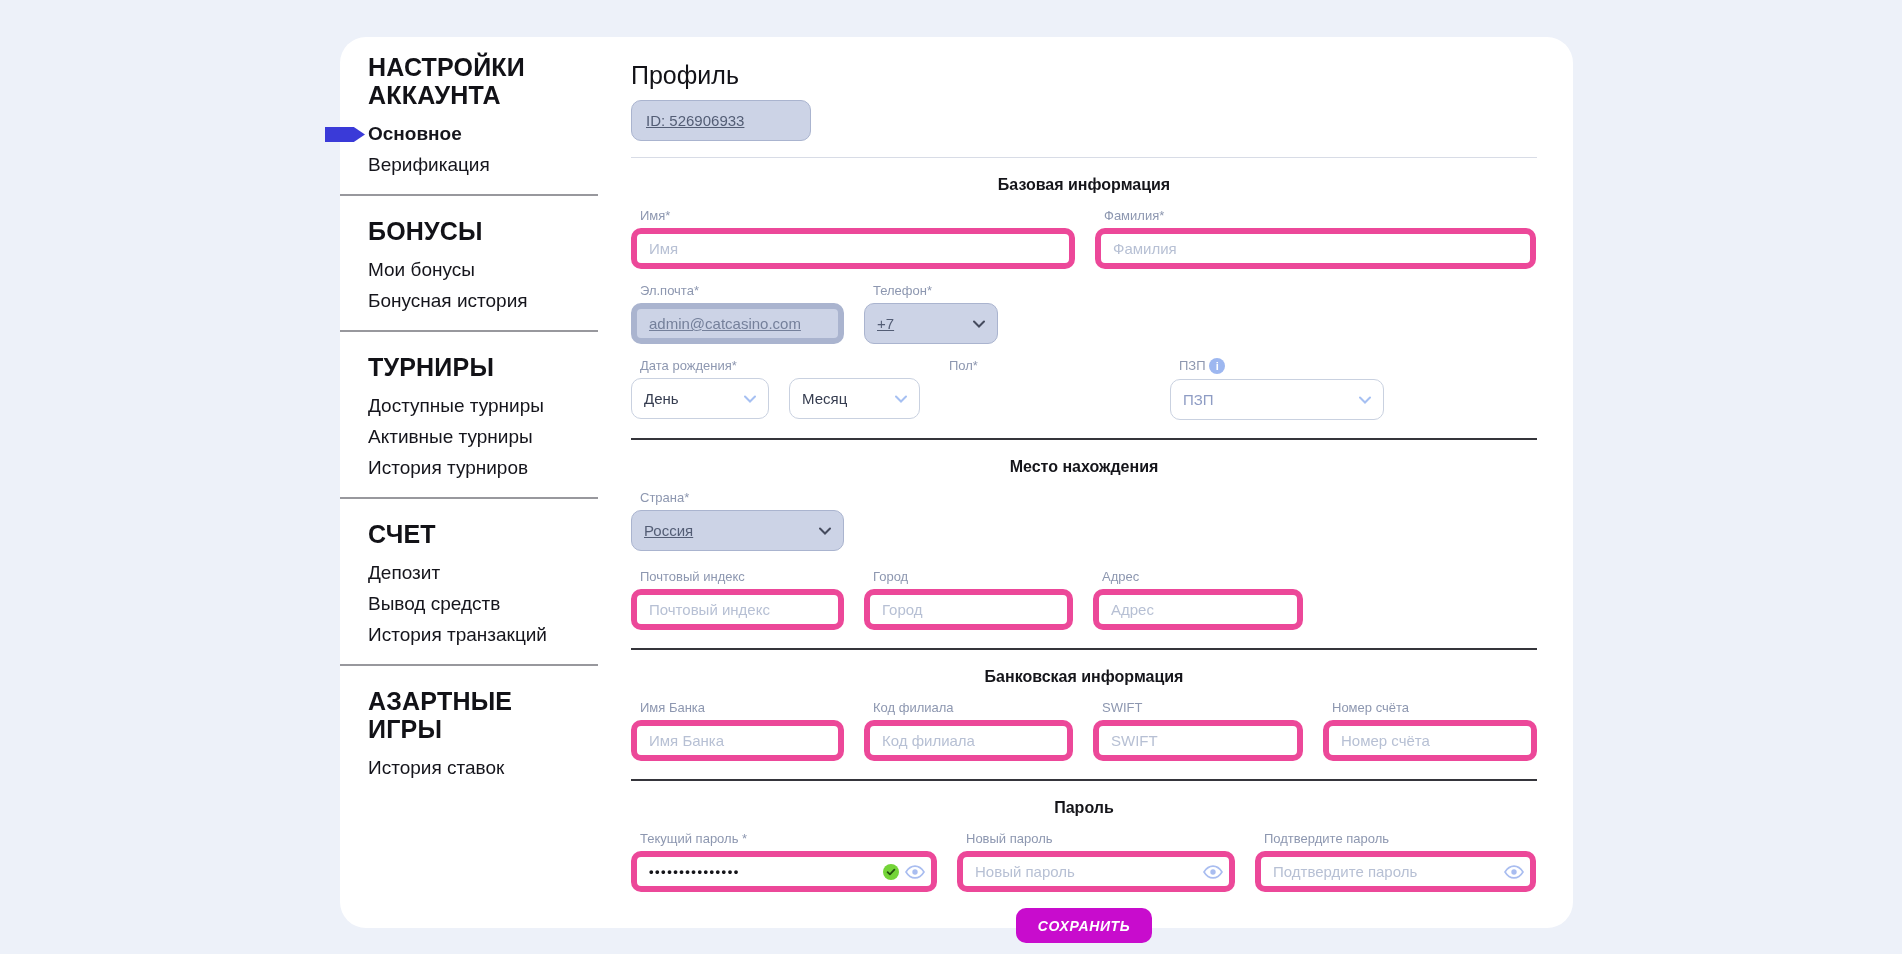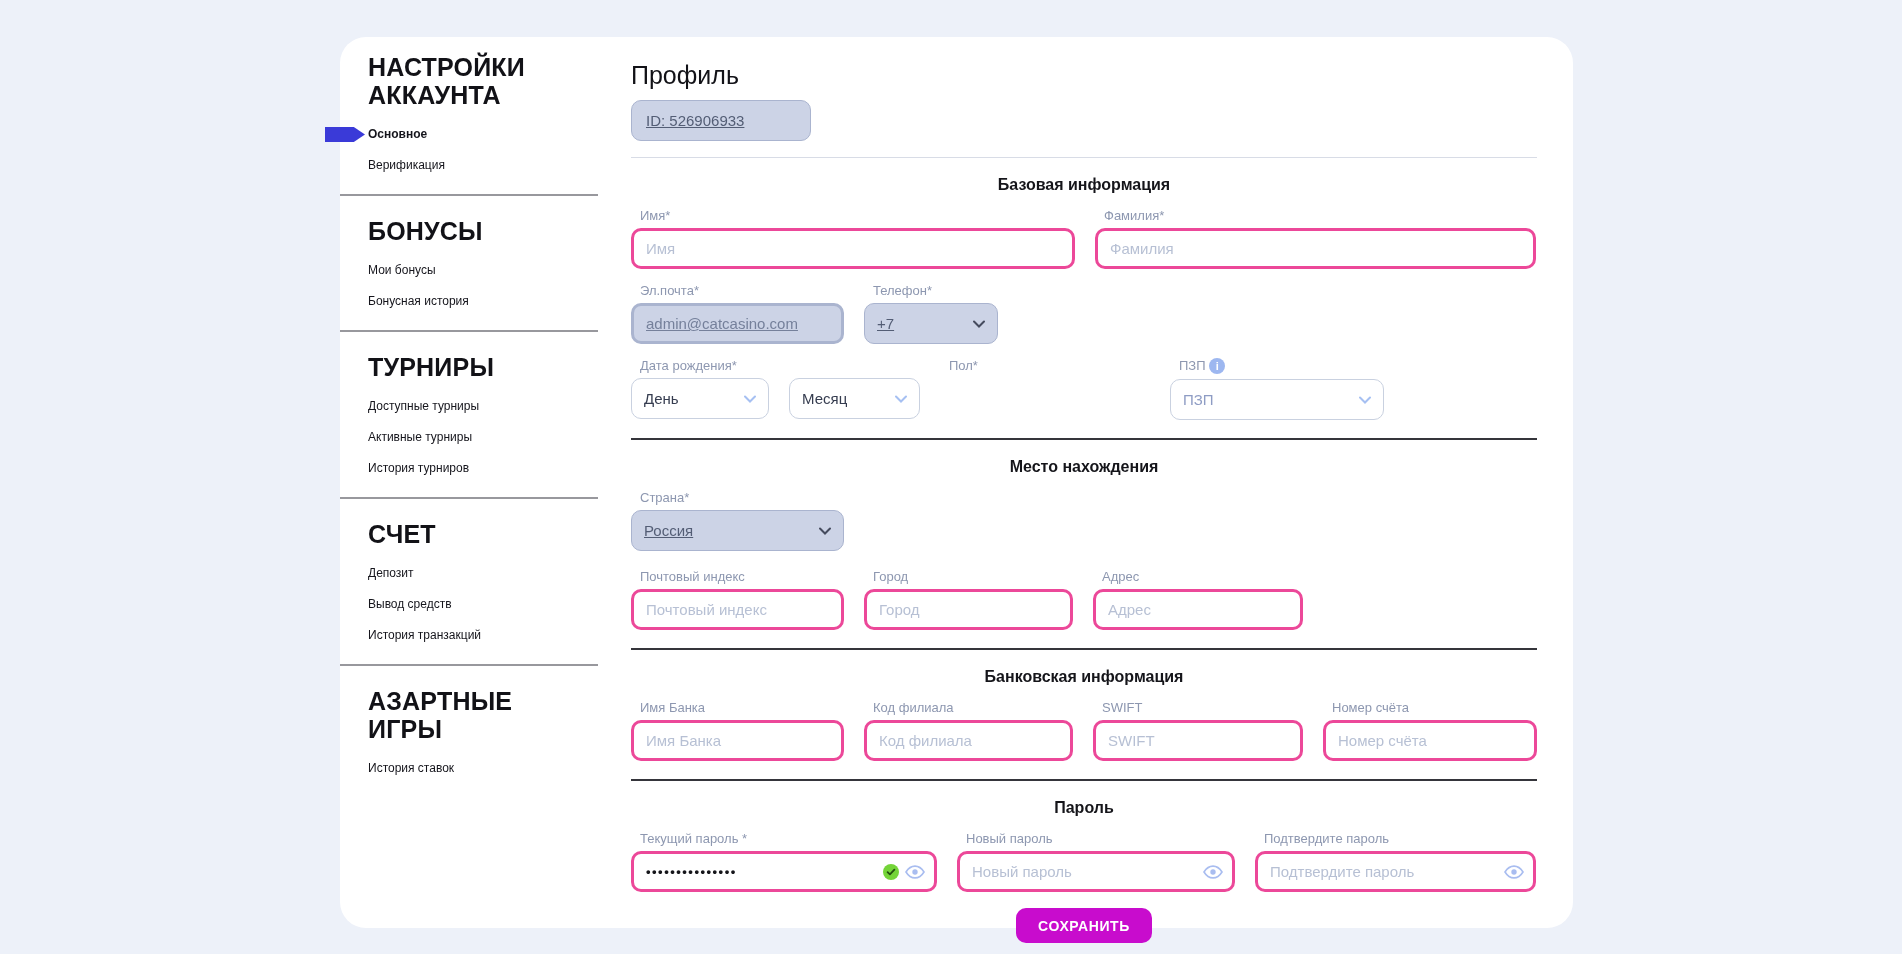--- a/index.html
+++ b/index.html
@@ -16,21 +16,21 @@
     background:#ffffff;border-radius:26px;
     display:flex;
   }
   
   .sidebar{flex:0 0 291px;padding-top:16px;box-sizing:border-box;}
   .side-title{
     font-size:25px;font-weight:900;line-height:28px;color:#121217;
     margin:0;padding-left:28px;width:210px;letter-spacing:.2px;
   }
   .side-items{list-style:none;margin:16px 0 0;padding:0 0 0 28px;}
-  .side-item{position:relative;font-size:12px;color:#15151c;height:18px;line-height:18px;margin-bottom:13px;cursor:pointer;}
+  .side-item{position:relative;font-size:19px;color:#15151c;height:18px;line-height:18px;margin-bottom:13px;cursor:pointer;}
   .side-item.active{font-weight:700;}
   .active-arrow{
     position:absolute;left:-43px;top:2px;width:40px;height:15px;
     background:#3a3ad8;
     clip-path:polygon(0 0,72% 0,100% 50%,72% 100%,0 100%);
   }
   .side-divider{width:258px;border:none;border-top:2px solid #98989d;margin:20px 0 21px;}
   
   .main{flex:1;padding:24px 37px 0 0;box-sizing:border-box;}
   .page-title{font-size:25px;font-weight:400;color:#121217;margin:0 0 10px;}
@@ -40,21 +40,21 @@
     display:flex;align-items:center;padding:0 14px;
     color:#8691ad;font-size:15px;
   }
   .thin-divider{border:none;border-top:1px solid #d8dce6;margin:16px 0 0;}
   .dark-divider{border:none;border-top:2px solid #35353b;margin:18px 0 0;}
   .section-title{font-size:16px;font-weight:700;color:#15151a;margin:18px 0 0;text-align:center;}
   .row{display:flex;gap:20px;margin-top:14px;}
   .fgroup label{display:block;font-size:13px;color:#8d97b0;margin:0 0 5px 9px;}
   .input{
     height:41px;box-sizing:border-box;width:100%;
-    border:3px solid #ec4899;border-radius:10px;background:#fff;
+    border:6px solid #ec4899;border-radius:10px;background:#fff;
     padding:0 12px;font-size:15px;color:#2f3647;
     font-family:"Liberation Sans", sans-serif;outline:none;
   }
   .input::placeholder{color:#b7c0d4;}
   .select{
     height:41px;box-sizing:border-box;width:100%;
     border:1px solid #c9d1e0;border-radius:10px;background:#fff;
     display:flex;align-items:center;justify-content:space-between;
     padding:0 12px;font-size:15px;color:#353c4f;cursor:pointer;
   }
@@ -81,21 +81,21 @@
   .pw-wrap .input{padding-right:42px;}
   .pw-wrap .input.masked{font-weight:700;letter-spacing:1.5px;color:#15151a;font-size:13px;padding-right:66px;}
   .icon-abs{position:absolute;top:50%;transform:translateY(-50%);display:flex;align-items:center;}
   .pos-eye{right:12px;cursor:pointer;}
   .pos-check{right:38px;}
   
   .btn-row{display:flex;justify-content:center;margin-top:16px;}
   .save-btn{
     background:#c80ccd;color:#fff;border:none;border-radius:10px;
     height:35px;padding:0 22px;font-size:14px;font-weight:700;letter-spacing:.6px;
-    font-family:"Liberation Sans", sans-serif;cursor:pointer;
+    font-family:"Liberation Sans", sans-serif;cursor:pointer;font-style:italic;
   }
 </style>
 </head>
 <body>
 
 <div class="card">
 
   <aside class="sidebar">
     <h2 class="side-title">НАСТРОЙКИ АККАУНТА</h2>
     <ul class="side-items">

